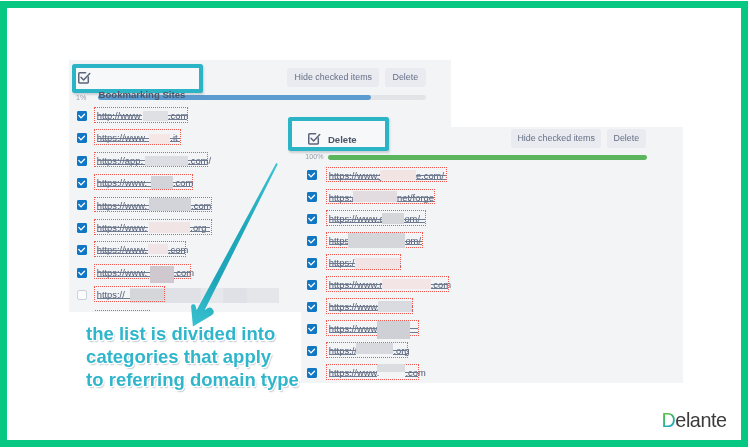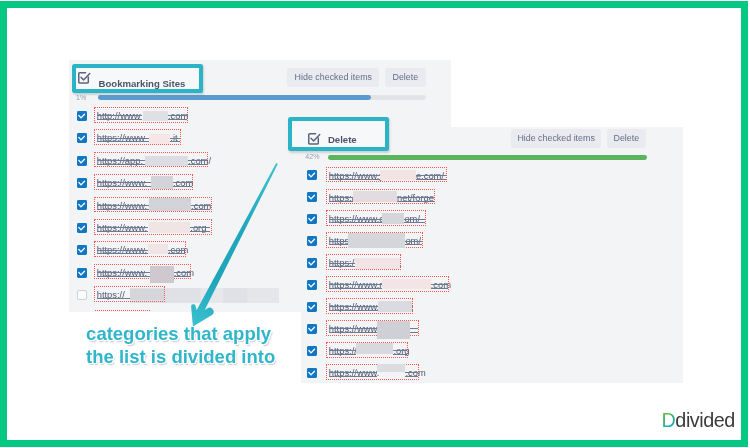--- a/index.html
+++ b/index.html
@@ -66,27 +66,27 @@
 
   <div class="tealbox" style="left:71.5px;top:63.8px;width:131.3px;height:29px;">
     <span class="ico" style="position:absolute;left:2.2px;top:4.0px;width:13px;height:12px;display:block;line-height:0;">
       <svg width="13" height="12" viewBox="0 0 13 12">
             <g fill="none" stroke="#5c657a" stroke-width="1.5" stroke-linecap="round" stroke-linejoin="round">
               <path d="M10.3 5.0V10.2a.75.75 0 0 1-.75.75H1.5a.75.75 0 0 1-.75-.75V1.5A.75.75 0 0 1 1.5.75h6.1"></path>
               <path d="M3.0 5.2 5.6 8.0 11.75 1.6"></path>
             </g>
           </svg>
     </span>
-    <span class="lbl" style="position:absolute;left:23.0px;top:9px;font-size:9.6px;line-height:13px;">Bookmarking Sites</span>
+    <span class="lbl" style="position:absolute;left:23.0px;top:20px;font-size:9.6px;line-height:13px;">Bookmarking Sites</span>
   </div>
 
   <div class="btn" style="left:511.3px;top:128.7px;width:89.7px;height:18.9px;font-size:8.9px;">Hide checked items</div>
   <div class="btn" style="left:606.7px;top:128.7px;width:39.3px;height:18.9px;font-size:8.9px;">Delete</div>
 
-  <div class="pct" style="left:305.3px;top:153.4px;">42%</div>
+  <div class="pct" style="left:305.3px;top:153.4px;">100%</div>
   <div class="pbar-track" style="left:327.9px;top:155.3px;width:319.0px;"></div>
   <div class="pbar-fill" style="left:327.9px;top:155.3px;width:319.0px;background:#5cb55c;"></div>
 
   <div class="tealbox" style="left:288px;top:117px;width:101.4px;height:34.3px;">
     <span class="ico" style="position:absolute;left:16.3px;top:11.6px;width:13px;height:12px;display:block;line-height:0;">
       <svg width="13" height="12" viewBox="0 0 13 12">
             <g fill="none" stroke="#5c657a" stroke-width="1.5" stroke-linecap="round" stroke-linejoin="round">
               <path d="M10.3 5.0V10.2a.75.75 0 0 1-.75.75H1.5a.75.75 0 0 1-.75-.75V1.5A.75.75 0 0 1 1.5.75h6.1"></path>
               <path d="M3.0 5.2 5.6 8.0 11.75 1.6"></path>
             </g>
@@ -114,26 +114,27 @@
              A2.3 2.3 0 0 0 191.1 306.8
              L192.9 326.6
              L211.6 315.3
              A2.5 2.5 0 0 0 207.4 308.2
              L204.6 310.2
              L277.8 163.9
              Z" fill="url(#ag)"></path>
   </svg>
 
   <div class="anno" style="left:86.1px;top:323.4px;font-size:18.5px;line-height:22.85px;">
+    <div>the list is divided into</div>
     <div>categories that apply</div>
-    <div>the list is divided into</div>
+    <div>to referring domain type</div>
   </div>
 
   <div class="logo" style="left:661.5px;top:408.8px;font-size:19.8px;">
-    <span style="background:linear-gradient(150deg,#9ccb3c 0%,#46b94b 30%,#16a7d6 85%);-webkit-background-clip:text;background-clip:text;color:transparent;">D</span><span style="color:#3b3b3b;">divided</span>
+    <span style="background:linear-gradient(150deg,#9ccb3c 0%,#46b94b 30%,#16a7d6 85%);-webkit-background-clip:text;background-clip:text;color:transparent;">D</span><span style="color:#3b3b3b;">elante</span>
   </div>
 
   <div id="rows-left">
         <div class="rowhl" style="left: 129.5px; top: 287.5px; width: 149.2px; height: 15.5px; background: linear-gradient(90deg, rgb(223, 225, 230) 0%, rgb(223, 225, 230) 47%, rgb(231, 232, 236) 48%, rgb(231, 232, 236) 62%, rgb(223, 225, 230) 63%, rgb(223, 225, 230) 78%, rgb(229, 230, 234) 79%, rgb(229, 230, 234) 100%); position: absolute;"></div>
         <div class="cb" style="left: 76.5px; top: 110.8px;">
           <svg width="11" height="11" viewBox="0 0 11 11" style="position:absolute;left:0;top:0">
             <path d="M1.8 4.4 4.0 6.9 7.5 3.2" fill="none" stroke="#fff" stroke-width="1.35" stroke-linecap="round" stroke-linejoin="round"></path>
           </svg>
         </div>
         <div class="urlbox" style="left: 93.5px; top: 107px; width: 94.2px; height: 15.6px; font-size: 9.4px; line-height: 15.6px;">

